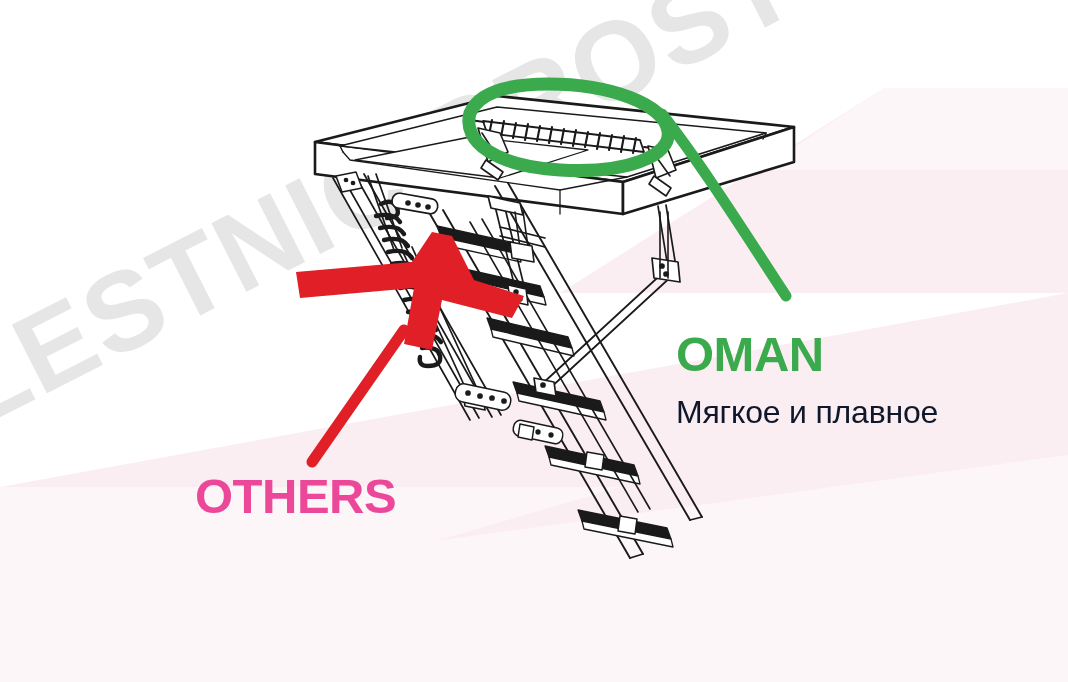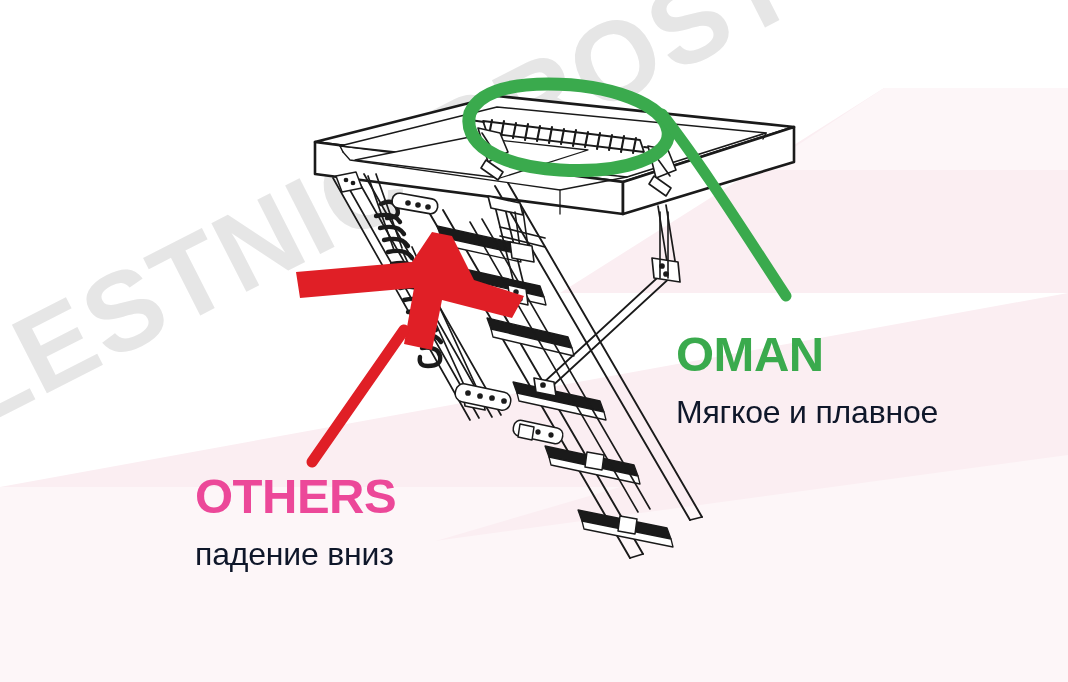--- a/index.html
+++ b/index.html
@@ -334,16 +334,15 @@
     </g>
   </svg>
 
   <div class="label-block" id="oman-block">
     <div class="big-title" id="oman-title">OMAN</div>
     <p class="sub-line">Мягкое и плавное</p>
   </div>
 
   <div class="label-block" id="others-block">
     <div class="big-title" id="others-title">OTHERS</div>
-    <p class="sub-line">падение вниз</p>
   </div>
 
 </div>
 
 </body></html>

